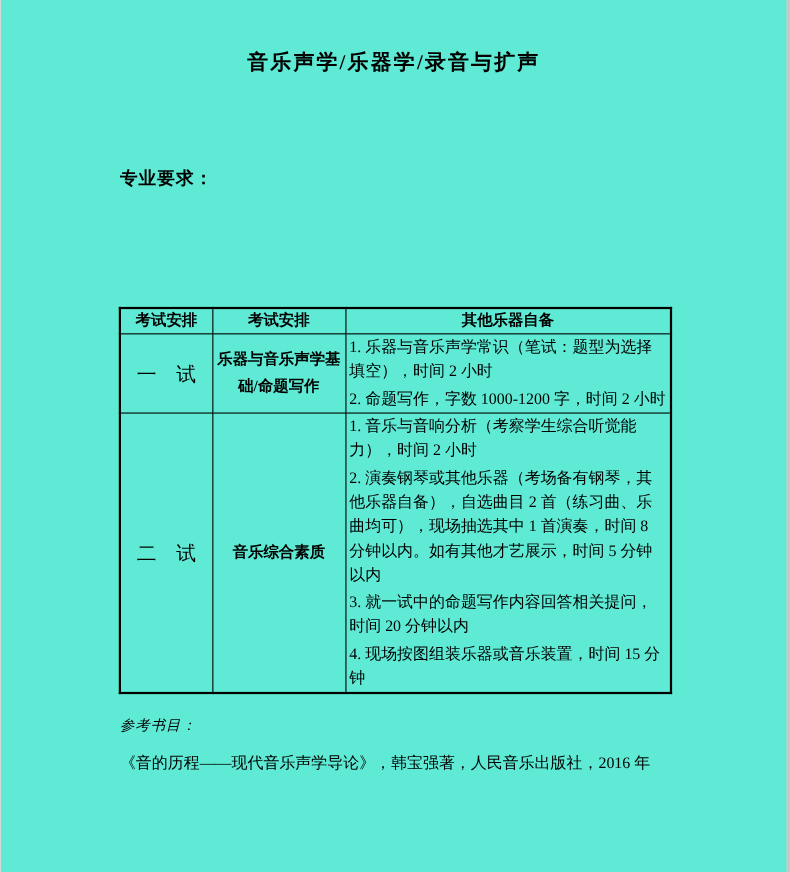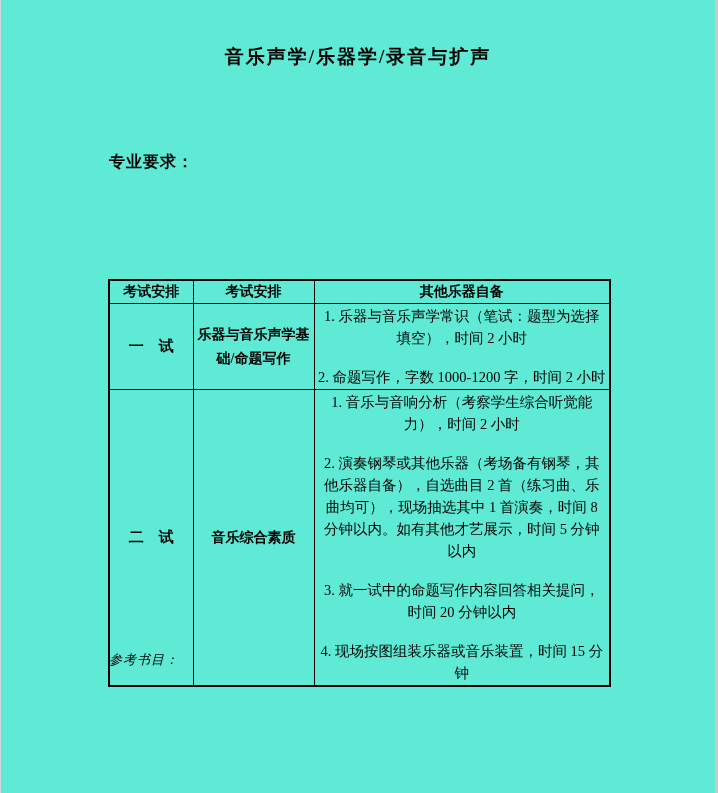--- a/index.html
+++ b/index.html
@@ -58,36 +58,36 @@
   .exam-table col.c2 { width: 121px; }
   .exam-table col.c3 { width: 296px; }
   .exam-table th {
     font-weight: bold;
     text-align: center;
     height: 20px;
     line-height: 20px;
   }
   td.cell-arrangement {
     text-align: center;
-    font-weight: bold;
-    font-size: 15px;
+    font-weight: normal;
+    font-size: 18px;
   }
   td.cell-subject {
     text-align: center;
     line-height: 24px;
     font-weight: bold;
   }
   td.cell-requirements {
-    text-align: center;
+    text-align: left;
     font-size: 14.5px;
     line-height: 22px;
     padding: 1px 3px;
   }
   .req-item { margin: 0; }
-  .req-item + .req-item { margin-top: 17px; }
+  .req-item + .req-item { margin-top: 3px; }
   tr.row-1 td { height: 66px; }
   tr.row-3 td { height: 46px; }
   .references-heading {
     position: absolute;
     top: 651px; left: 108px;
     font-size: 13px;
     letter-spacing: 1px;
     font-style: italic;
   }
   .reference-entry {
@@ -136,14 +136,15 @@
           <div class="req-item">2. 演奏钢琴或其他乐器（考场备有钢琴，其他乐器自备），自选曲目 2 首（练习曲、乐曲均可），现场抽选其中 1 首演奏，时间 8 分钟以内。如有其他才艺展示，时间 5 分钟以内</div>
           <div class="req-item">3. 就一试中的命题写作内容回答相关提问，时间 20 分钟以内</div>
           <div class="req-item">4. 现场按图组装乐器或音乐装置，时间 15 分钟</div>
         </td>
       </tr>
     </tbody>
   </table>
 
   <div class="references-heading">参考书目：</div>
 
+  <div class="reference-entry">《音的历程——现代音乐声学导论》，韩宝强著，人民音乐出版社，2016 年</div>
 
 </div>
 
 </body></html>

